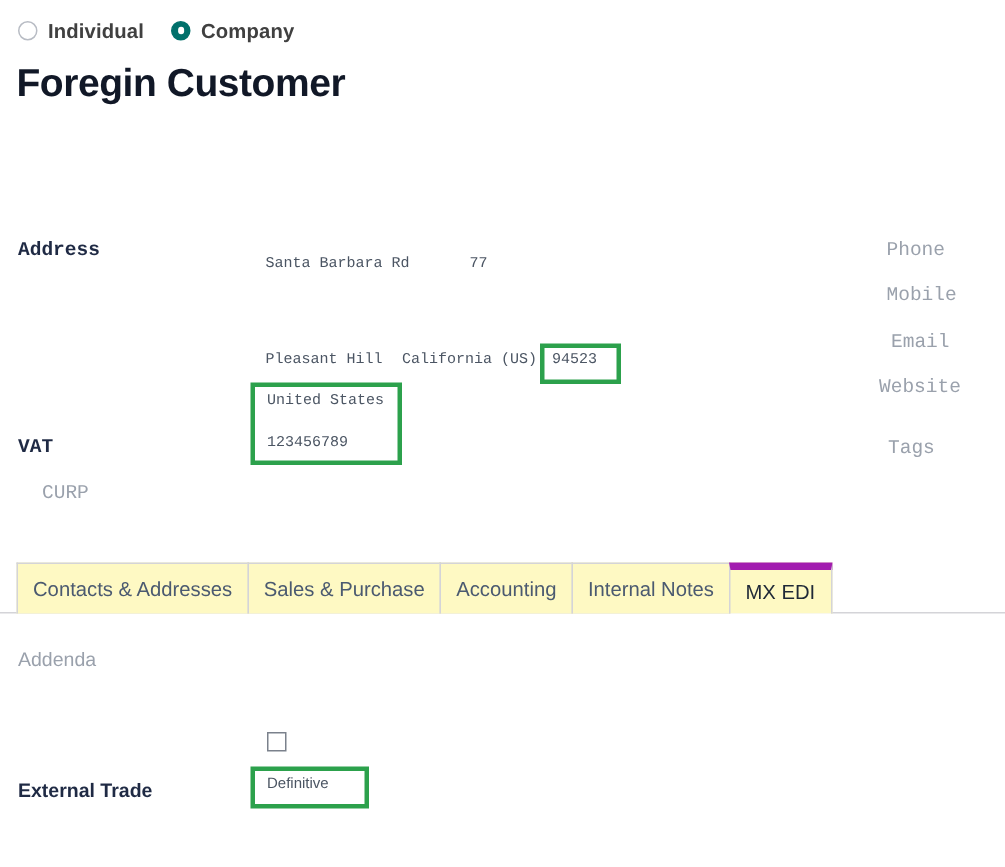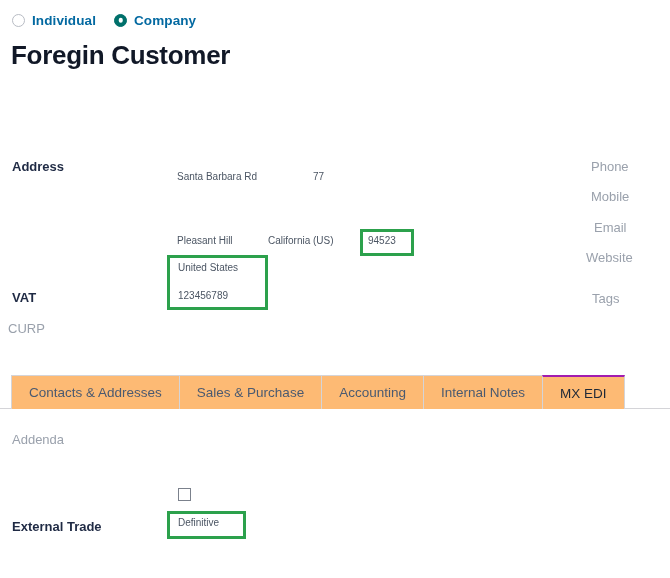--- a/index.html
+++ b/index.html
@@ -24,21 +24,21 @@
     display: flex;
     align-items: center;
     gap: 18px;
     height: 20px;
   }
   .radio-opt {
     display: flex;
     align-items: center;
     gap: 7px;
     font-size: 13.5px;
-    color: #0369a1;
+    color: #404040;
     cursor: pointer;
   }
   .radio-dot {
     width: 13px;
     height: 13px;
     border-radius: 50%;
     border: 1.5px solid #b8bcc4;
     box-sizing: border-box;
     display: block;
     background: #fff;
@@ -74,20 +74,21 @@
     white-space: nowrap;
   }
 
   
   .form-area {
     position: absolute;
     left: 0;
     top: 150px;
     width: 670px;
     height: 200px;
+    font-family: Liberation Mono, monospace;
   }
 
   .lbl {
     position: absolute;
     font-size: 13px;
     font-weight: 700;
     color: #1f2a44;
     white-space: nowrap;
   }
   .lbl.muted {
@@ -124,34 +125,34 @@
     left: 11px;
     top: 0;
     display: flex;
     height: 34px;
     align-items: stretch;
   }
   .tab {
     display: flex;
     align-items: center;
     justify-content: flex-end;
-    padding: 0 17px;
+    padding: 0 10px;
     font-size: 13.5px;
     color: #4b5a70;
-    background: #fdba74;
+    background: #fef9c3;
     border: 1px solid #d4d4d8;
     border-bottom: none;
     margin-right: -1px;
     box-sizing: border-box;
     cursor: pointer;
     white-space: nowrap;
   }
   .tab.active {
     color: #1f2937;
-    border-top: 2px solid #a21caf;
+    border-top: 5px solid #a21caf;
     position: relative;
     z-index: 2;
   }
   .tab.active::after {
     content: "";
     position: absolute;
     left: 0; right: 0; bottom: -1px;
     height: 1px;
     background: #ffffff;
   }
@@ -187,21 +188,21 @@
     <span class="radio-label">Company</span>
   </label>
 </div>
 
 <div class="page-title">Foregin Customer</div>
 
 <div class="form-area">
 
   <div class="lbl" style="left:12px; top:9px;">Address</div>
   <div class="lbl" style="left:12px; top:140px;">VAT</div>
-  <div class="lbl muted" style="left:8px; top:171px;text-align:right;">CURP</div>
+  <div class="lbl muted" style="left:28px; top:171px;text-align:right;">CURP</div>
 
   <div class="val" style="left:177px; top:21px;">Santa Barbara Rd</div>
   <div class="val" style="left:288px; top:21px;margin-left:25px;">77</div>
 
   <div class="val" style="left:177px; top:85px;">Pleasant Hill</div>
   <div class="val" style="left:268px; top:85px;">California (US)</div>
   <div class="val" style="left:368px; top:85px;">94523</div>
 
   <div class="val" style="left:178px; top:112px;">United States</div>
   <div class="val" style="left:178px; top:140px;">123456789</div>

